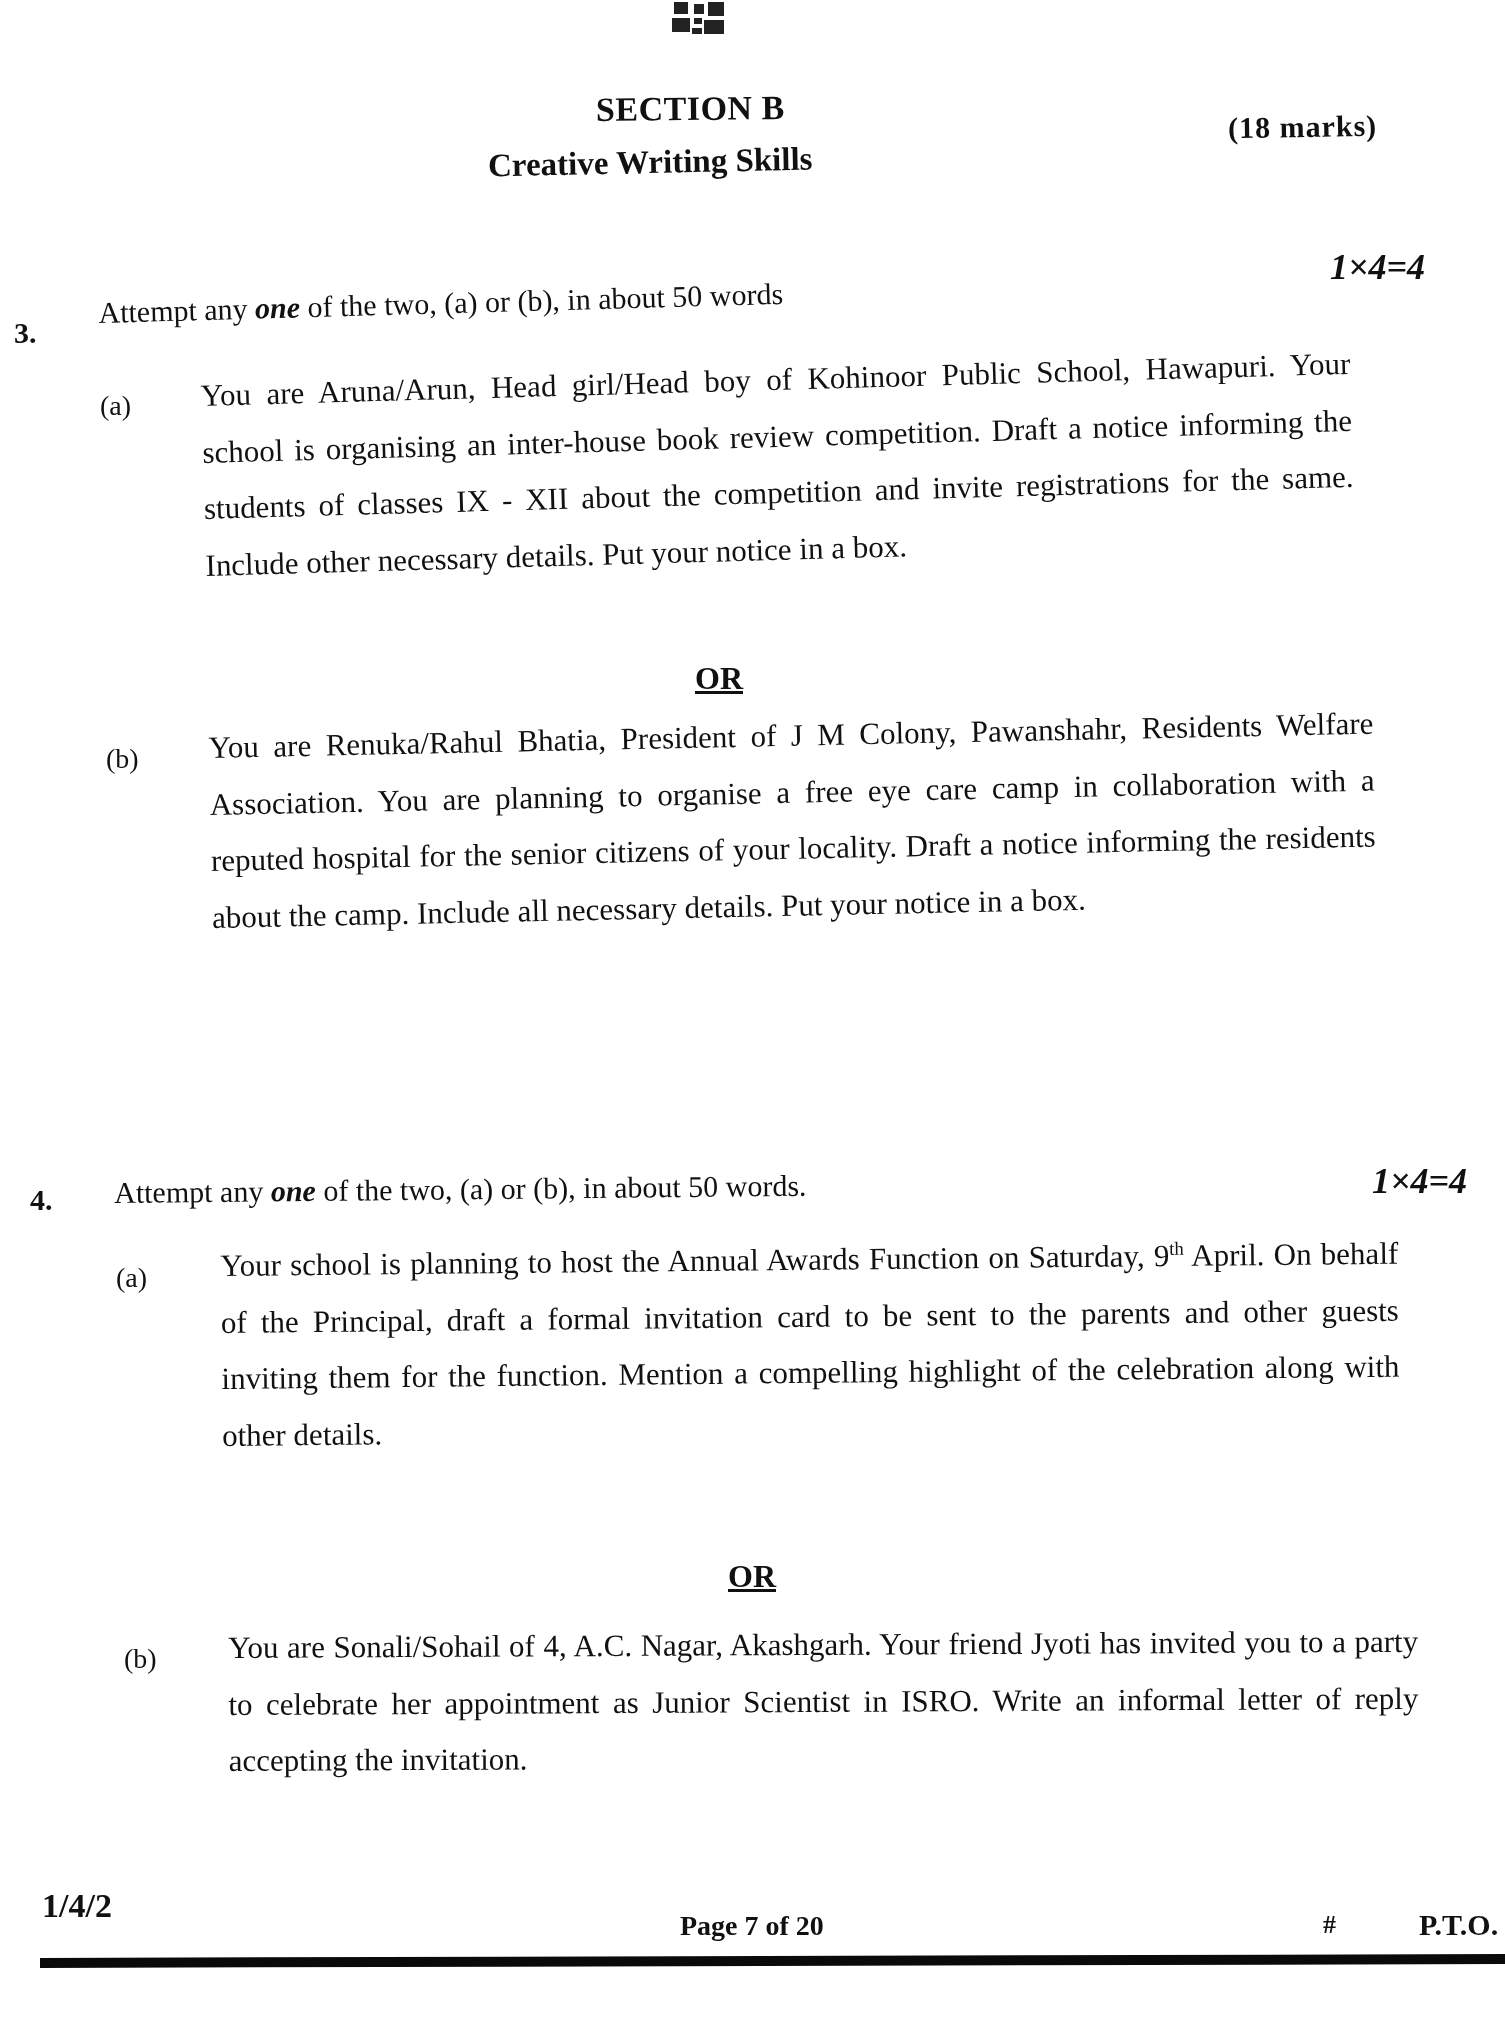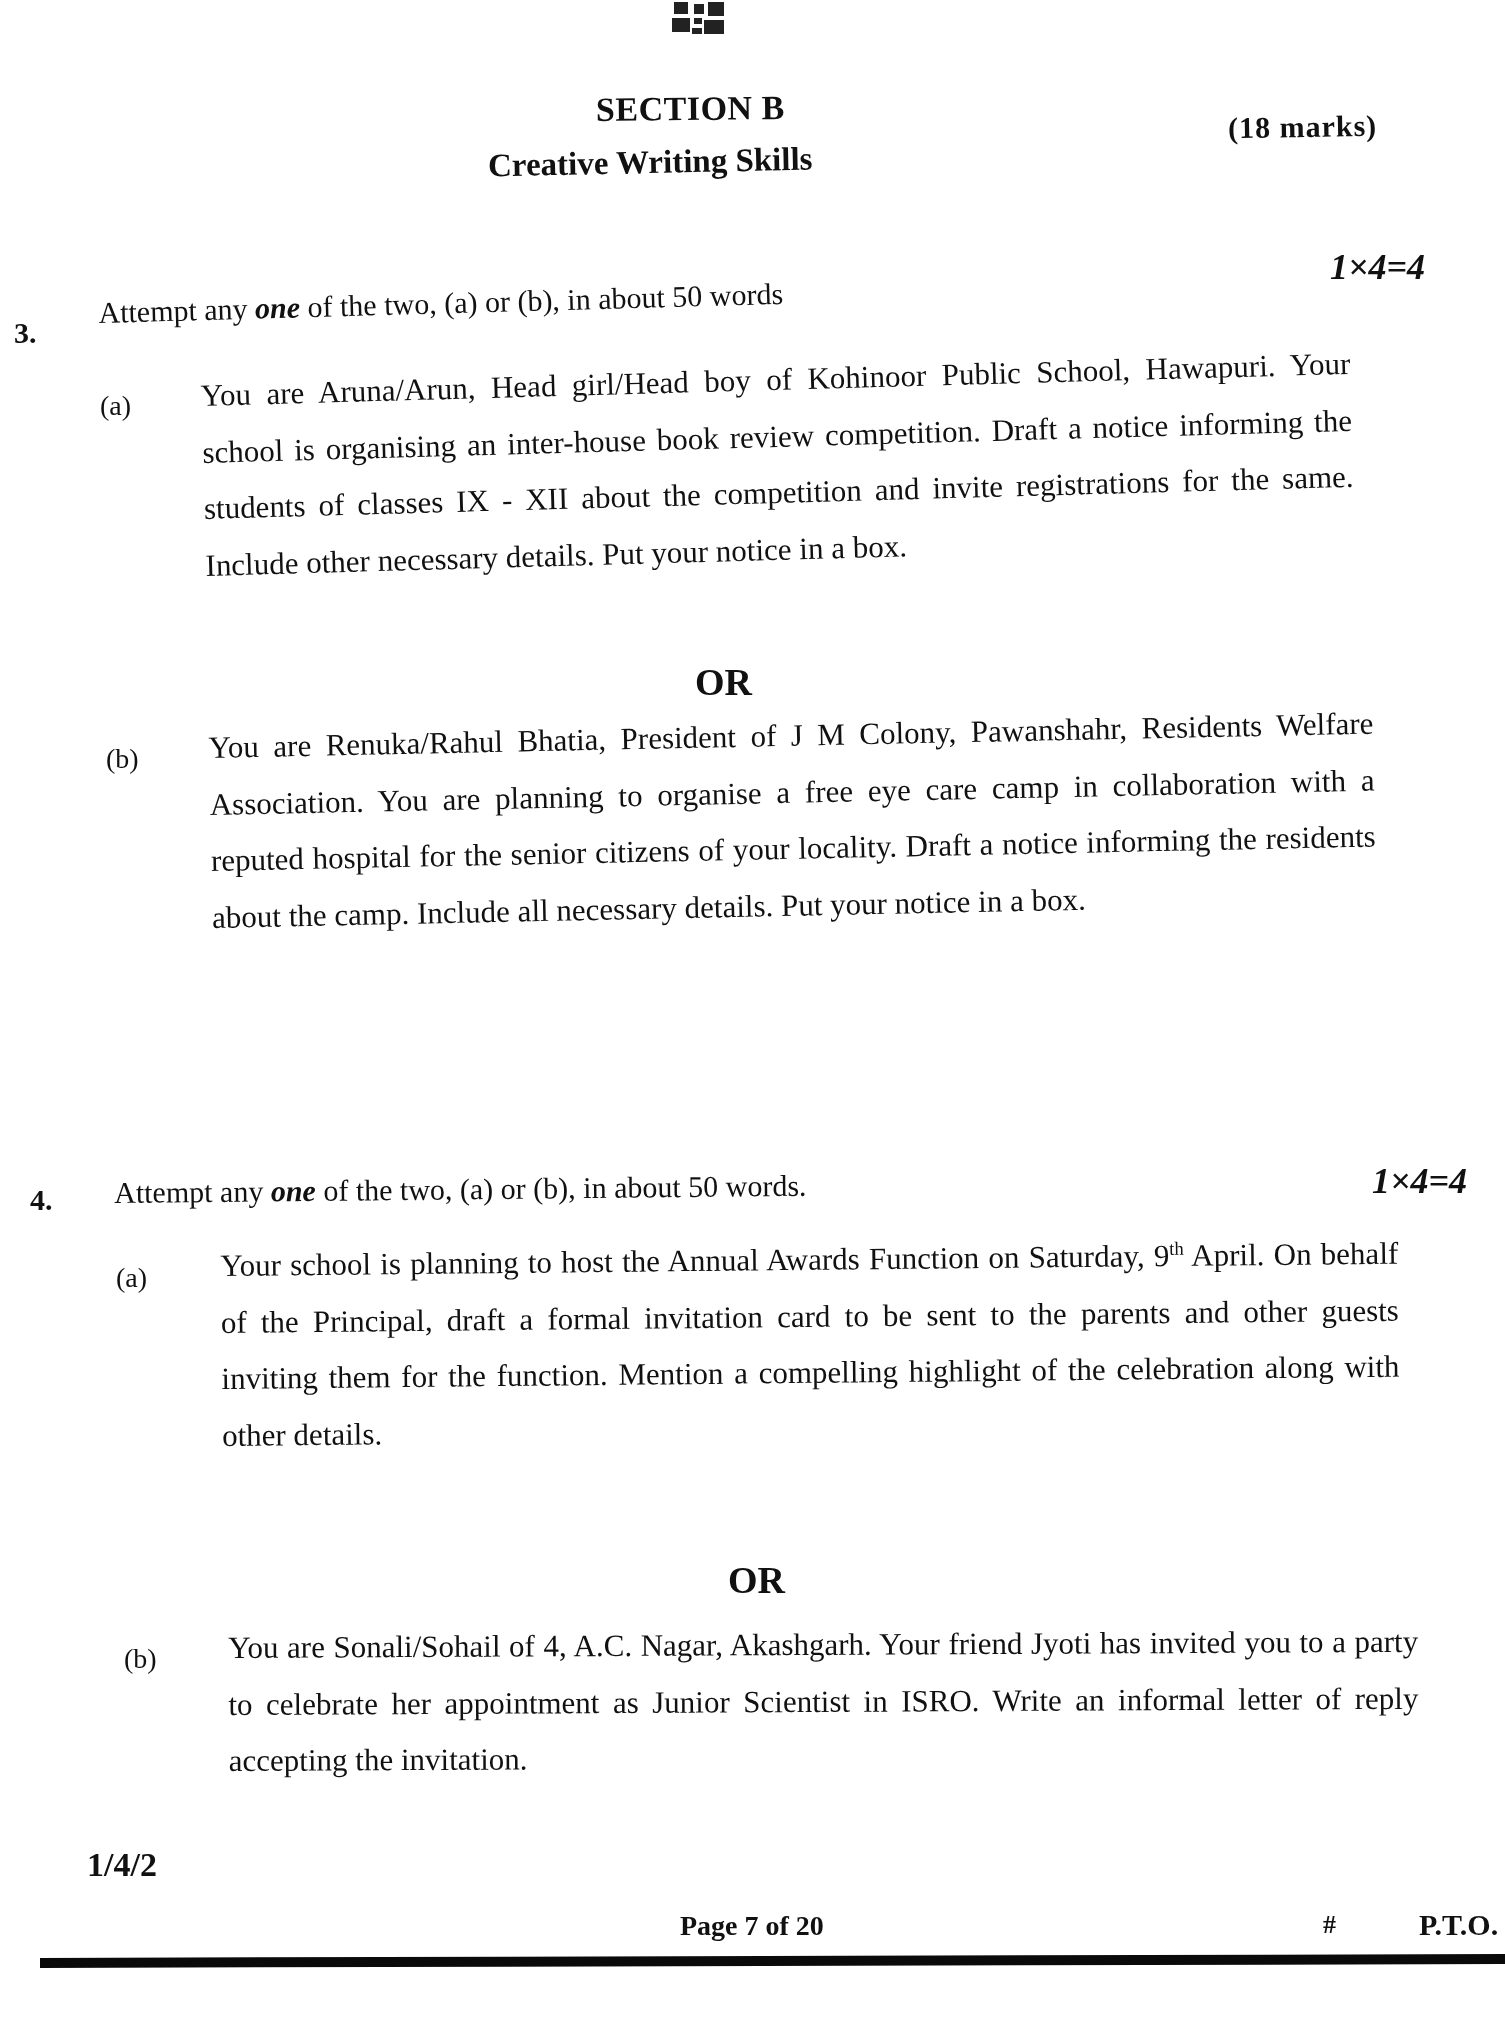--- a/index.html
+++ b/index.html
@@ -82,30 +82,30 @@
       line-height: 56.5px;
       text-align: justify;
       text-align-last: left;
     }
     .para.tilt1 { transform: rotate(-1.6deg); transform-origin: left top; }
     .para.tilt2 { transform: rotate(-1.2deg); transform-origin: left top; }
     .para.tilt3 { transform: rotate(-0.6deg); transform-origin: left top; }
     .para.tilt4 { transform: rotate(-0.3deg); transform-origin: left top; }
     .or-sep {
       position: absolute;
-      font-size: 38px;
+      font-size: 32px;
       font-weight: bold;
+      text-decoration: underline;
     }
     .footer-left {
       position: absolute;
       left: 42px;
-      top: 1846px;
+      top: 1887px;
       font-size: 34px;
       font-weight: bold;
-      margin-left: 45px;
     }
     .footer-center {
       position: absolute;
       left: 680px;
       top: 1910px;
       font-size: 28px;
       font-weight: bold;
     }
     .footer-mark {
       position: absolute;

